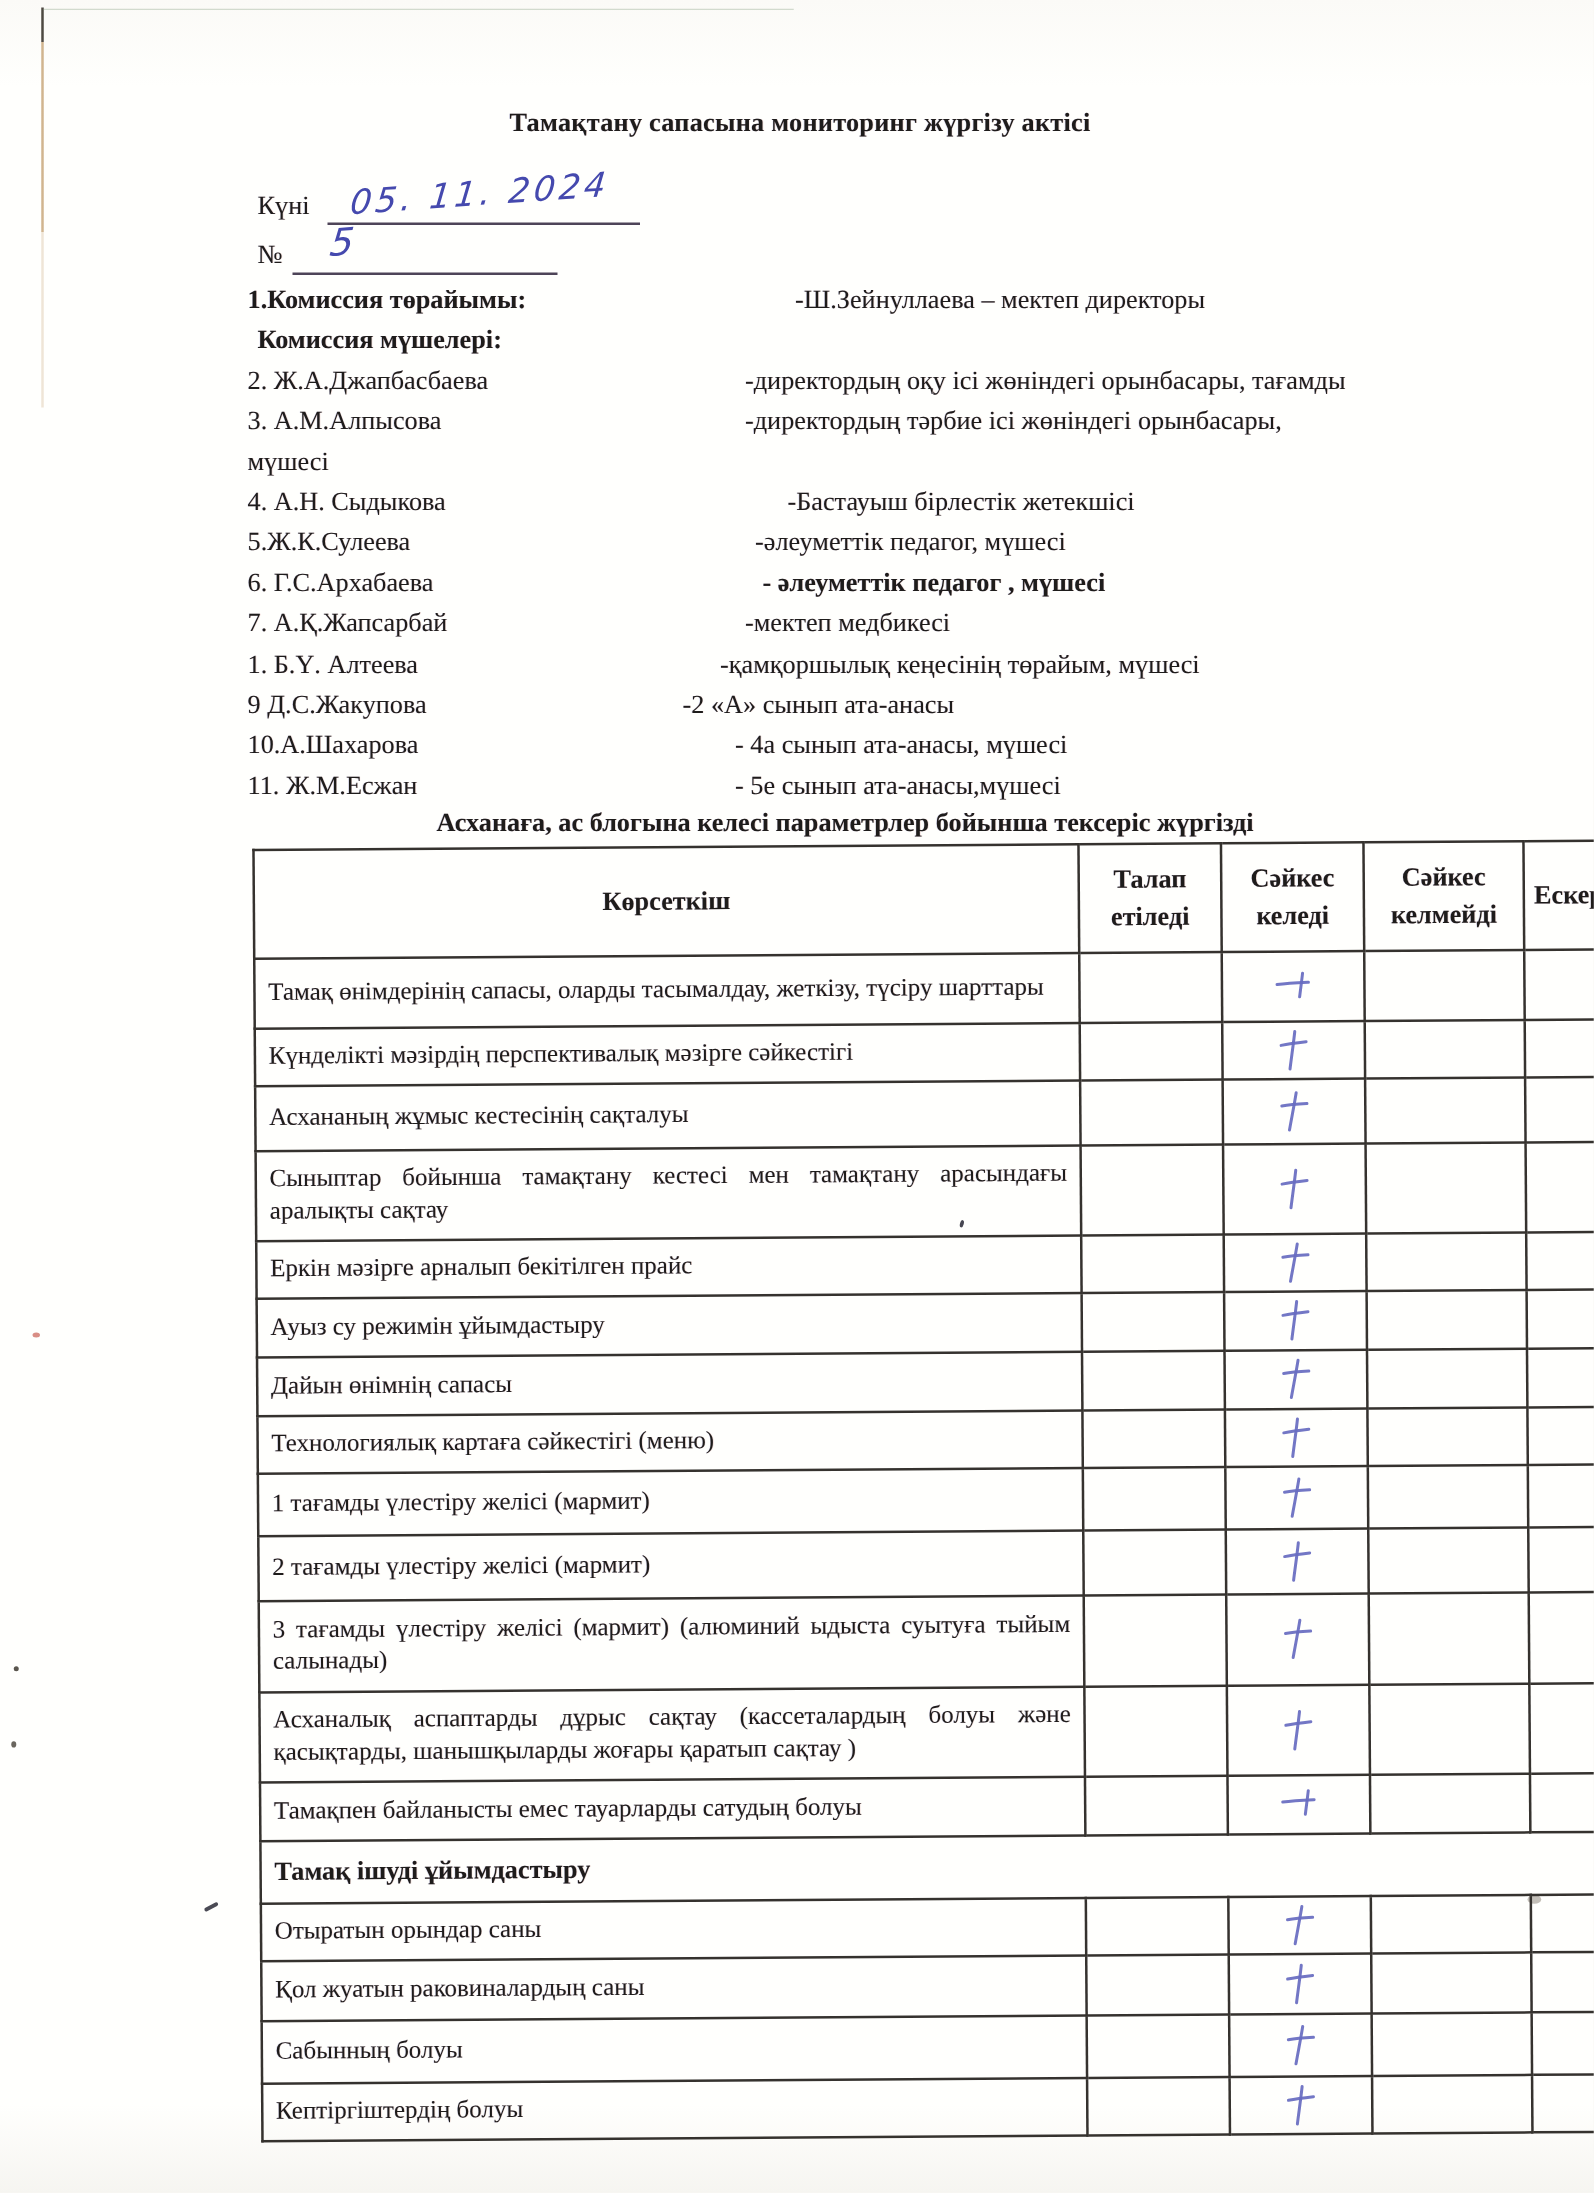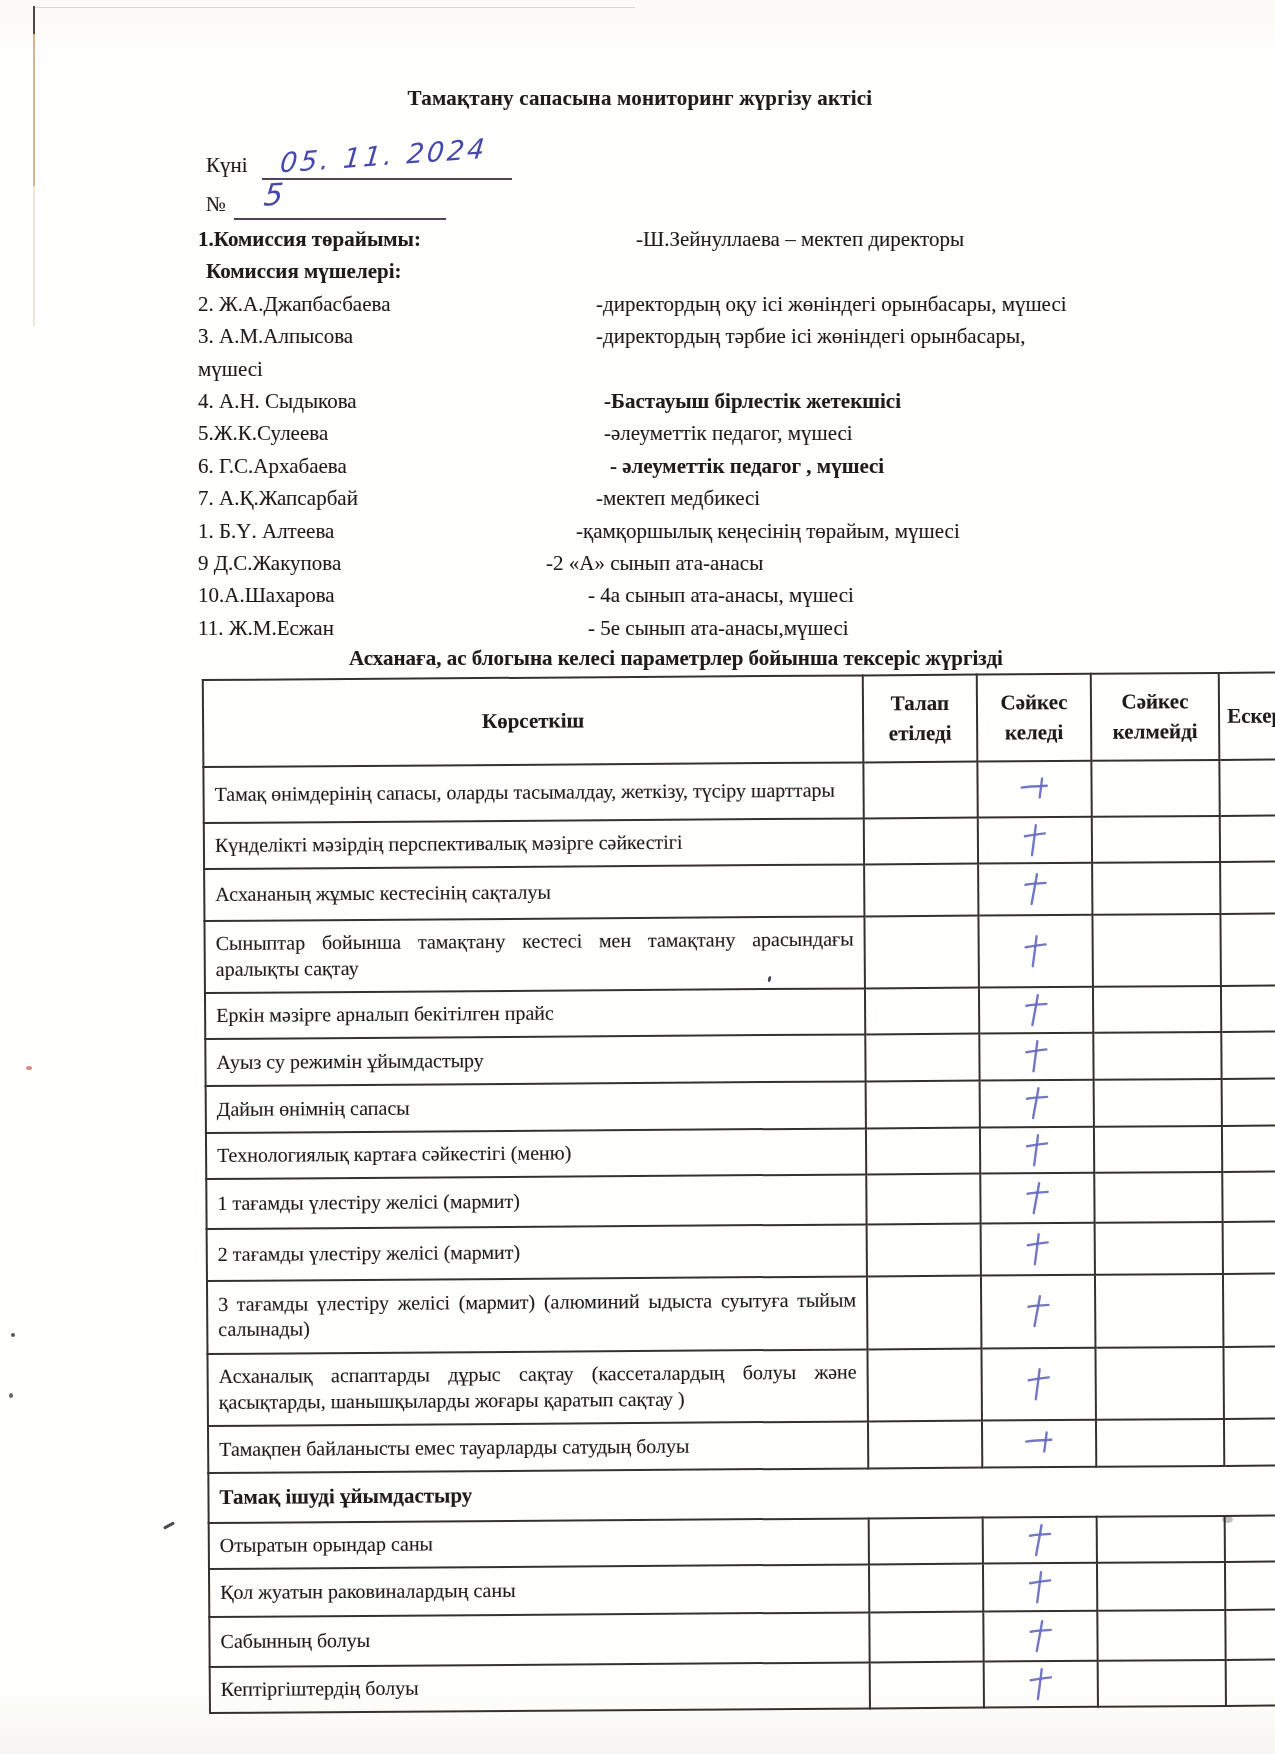--- a/index.html
+++ b/index.html
@@ -48,21 +48,21 @@
   }
   .date-row .handwriting{font-size:27px;position:relative;top:-7px;left:18px;}
   .no-row .handwriting{font-size:30px;position:relative;top:-6px;left:30px;}
   
   .commission{margin:6px 0 0 157px;font-size:21px;line-height:32.4px;}
   .member-line{display:flex;align-items:flex-start;}
   .m-name{width:398px;flex:0 0 auto;}
   .m-role{flex:0 0 auto;}
   .bold{font-weight:bold;}
   .chair-line .m-role{margin-left:40px;}
-  #members .member-line:nth-child(4) .m-role{margin-left:8px;font-weight:bold;}
+  #members .member-line:nth-child(4) .m-role{margin-left:34px;}
   #members .member-line:nth-child(5) .m-role{margin-left:8px;}
   #members .member-line:nth-child(6) .m-role{margin-left:14px;font-weight:bold;}
   #members .member-line:nth-child(8) .m-role{margin-left:-20px;}
   #members .member-line:nth-child(9) .m-role{margin-left:-50px;}
   #members .member-line:nth-child(10) .m-role{margin-left:-8px;}
   #members .member-line:nth-child(11) .m-role{margin-left:-8px;}
   
   .table-caption{
     margin-top:2px;text-align:center;font-weight:bold;font-size:21px;
     transform:translateX(18px);
@@ -117,21 +117,21 @@
     <div class="member-line chair-line">
       <span class="m-name bold">1.Комиссия төрайымы:</span>
       <span class="m-role">-Ш.Зейнуллаева  – мектеп директоры</span>
     </div>
     <div class="member-line">
       <span class="m-name bold" style="padding-left:8px;">Комиссия мүшелері:</span>
     </div>
     <div id="members">
         <div class="member-line">
           <span class="m-name">2. Ж.А.Джапбасбаева</span>
-          <span class="m-role">-директордың оқу ісі жөніндегі орынбасары, мүшесі</span>
+          <span class="m-role">-директордың оқу ісі жөніндегі орынбасары, тағамды</span>
         </div>
         <div class="member-line">
           <span class="m-name">3. А.М.Алпысова</span>
           <span class="m-role">-директордың тәрбие ісі жөніндегі орынбасары,</span>
         </div>
         <div class="member-line">
           <span class="m-name">мүшесі</span>
           <span class="m-role"></span>
         </div>
         <div class="member-line">

